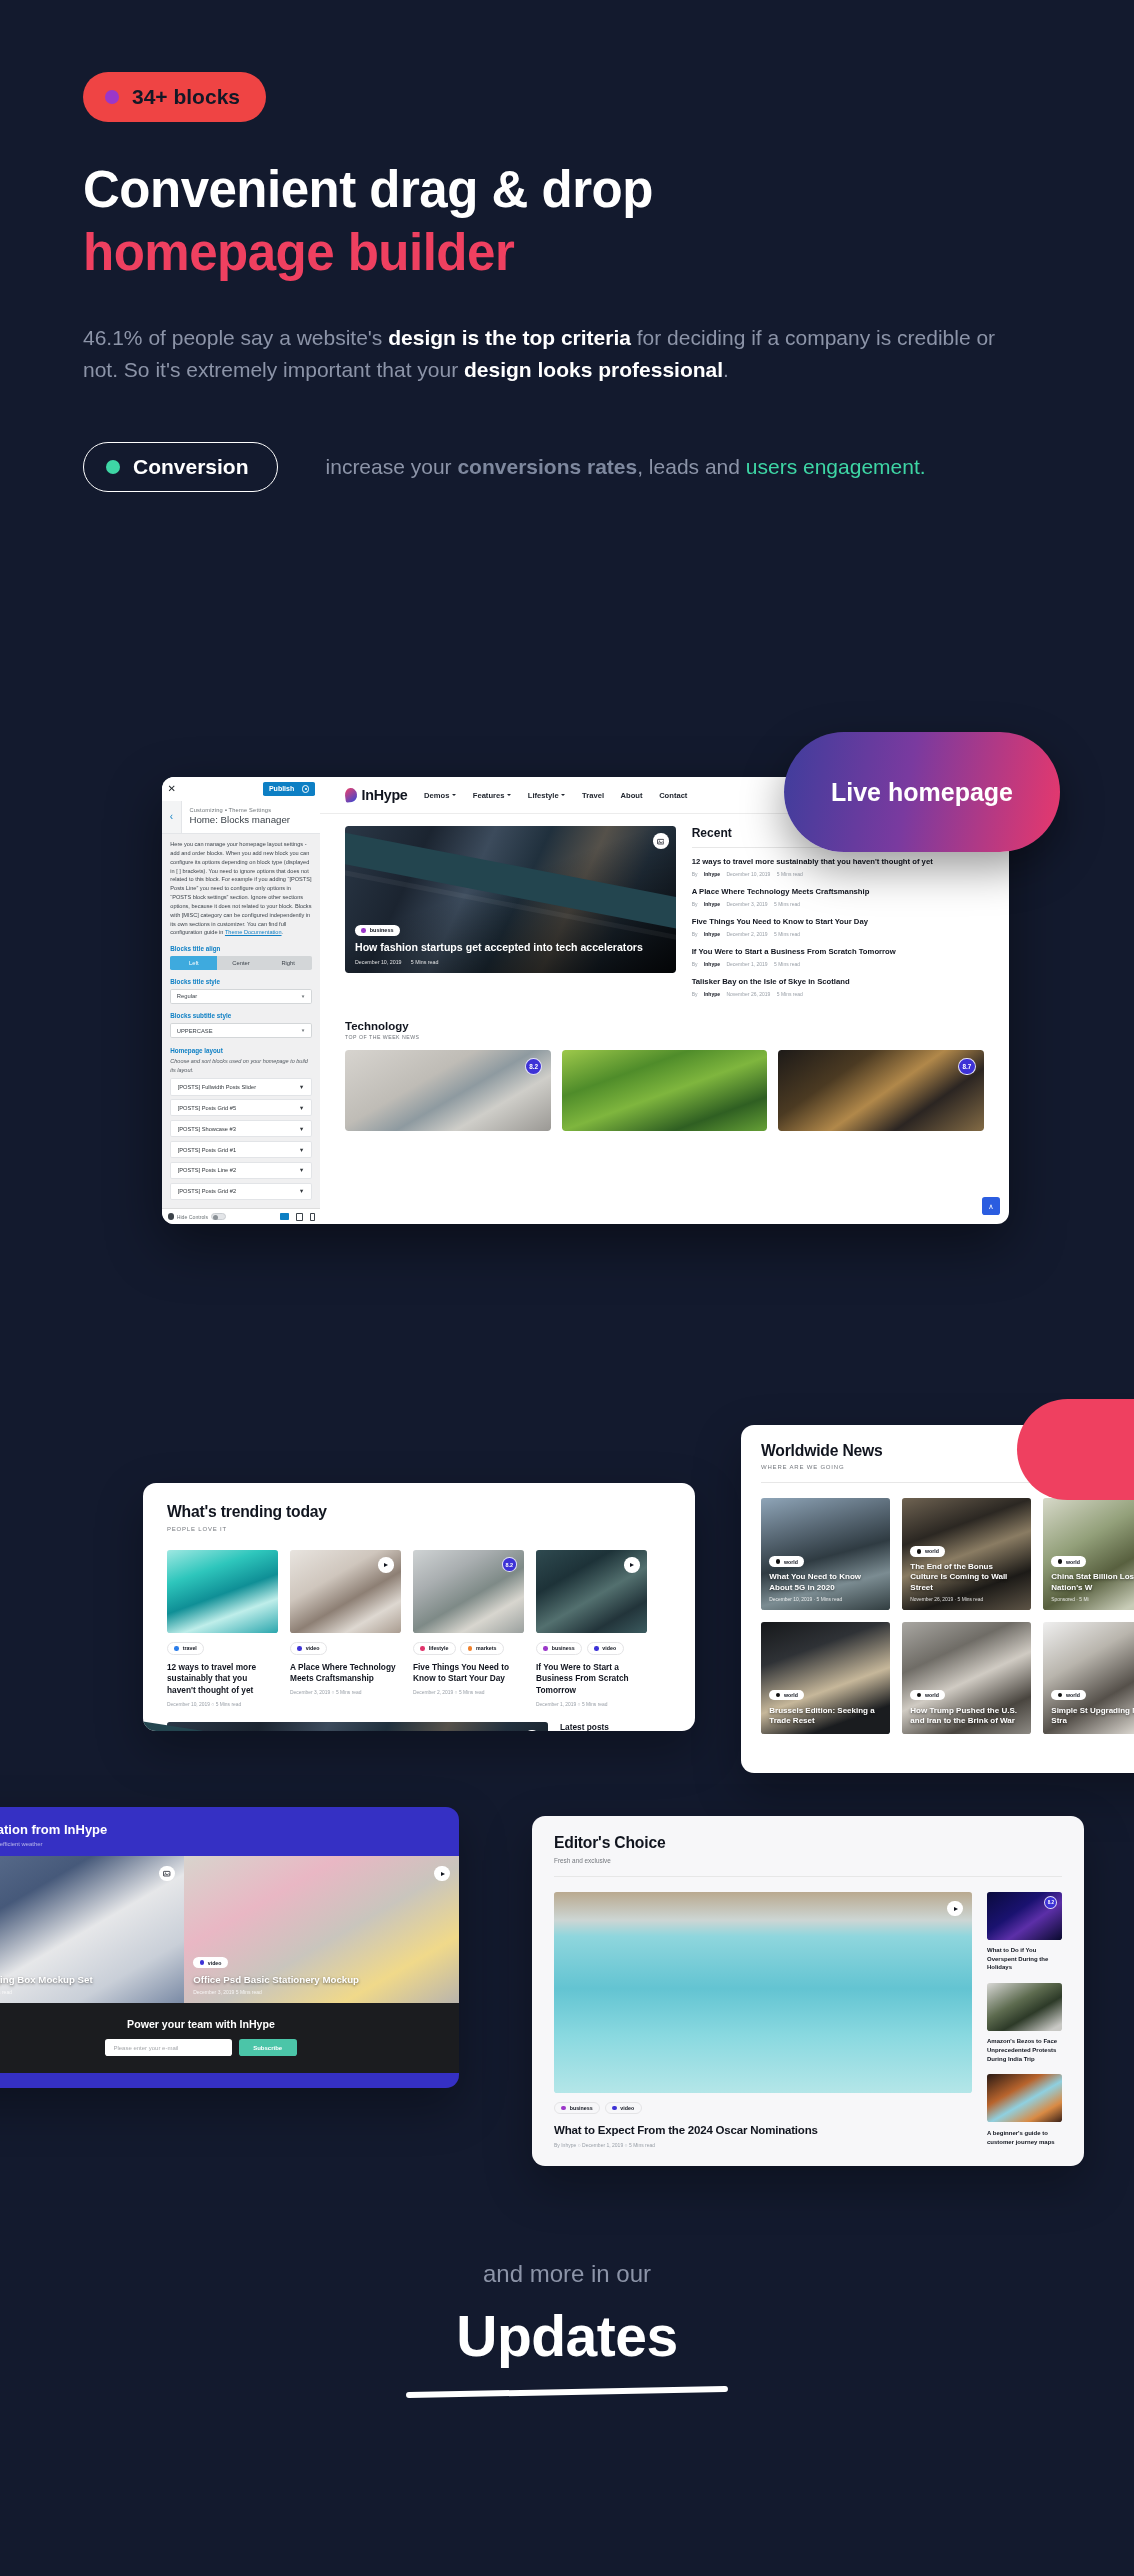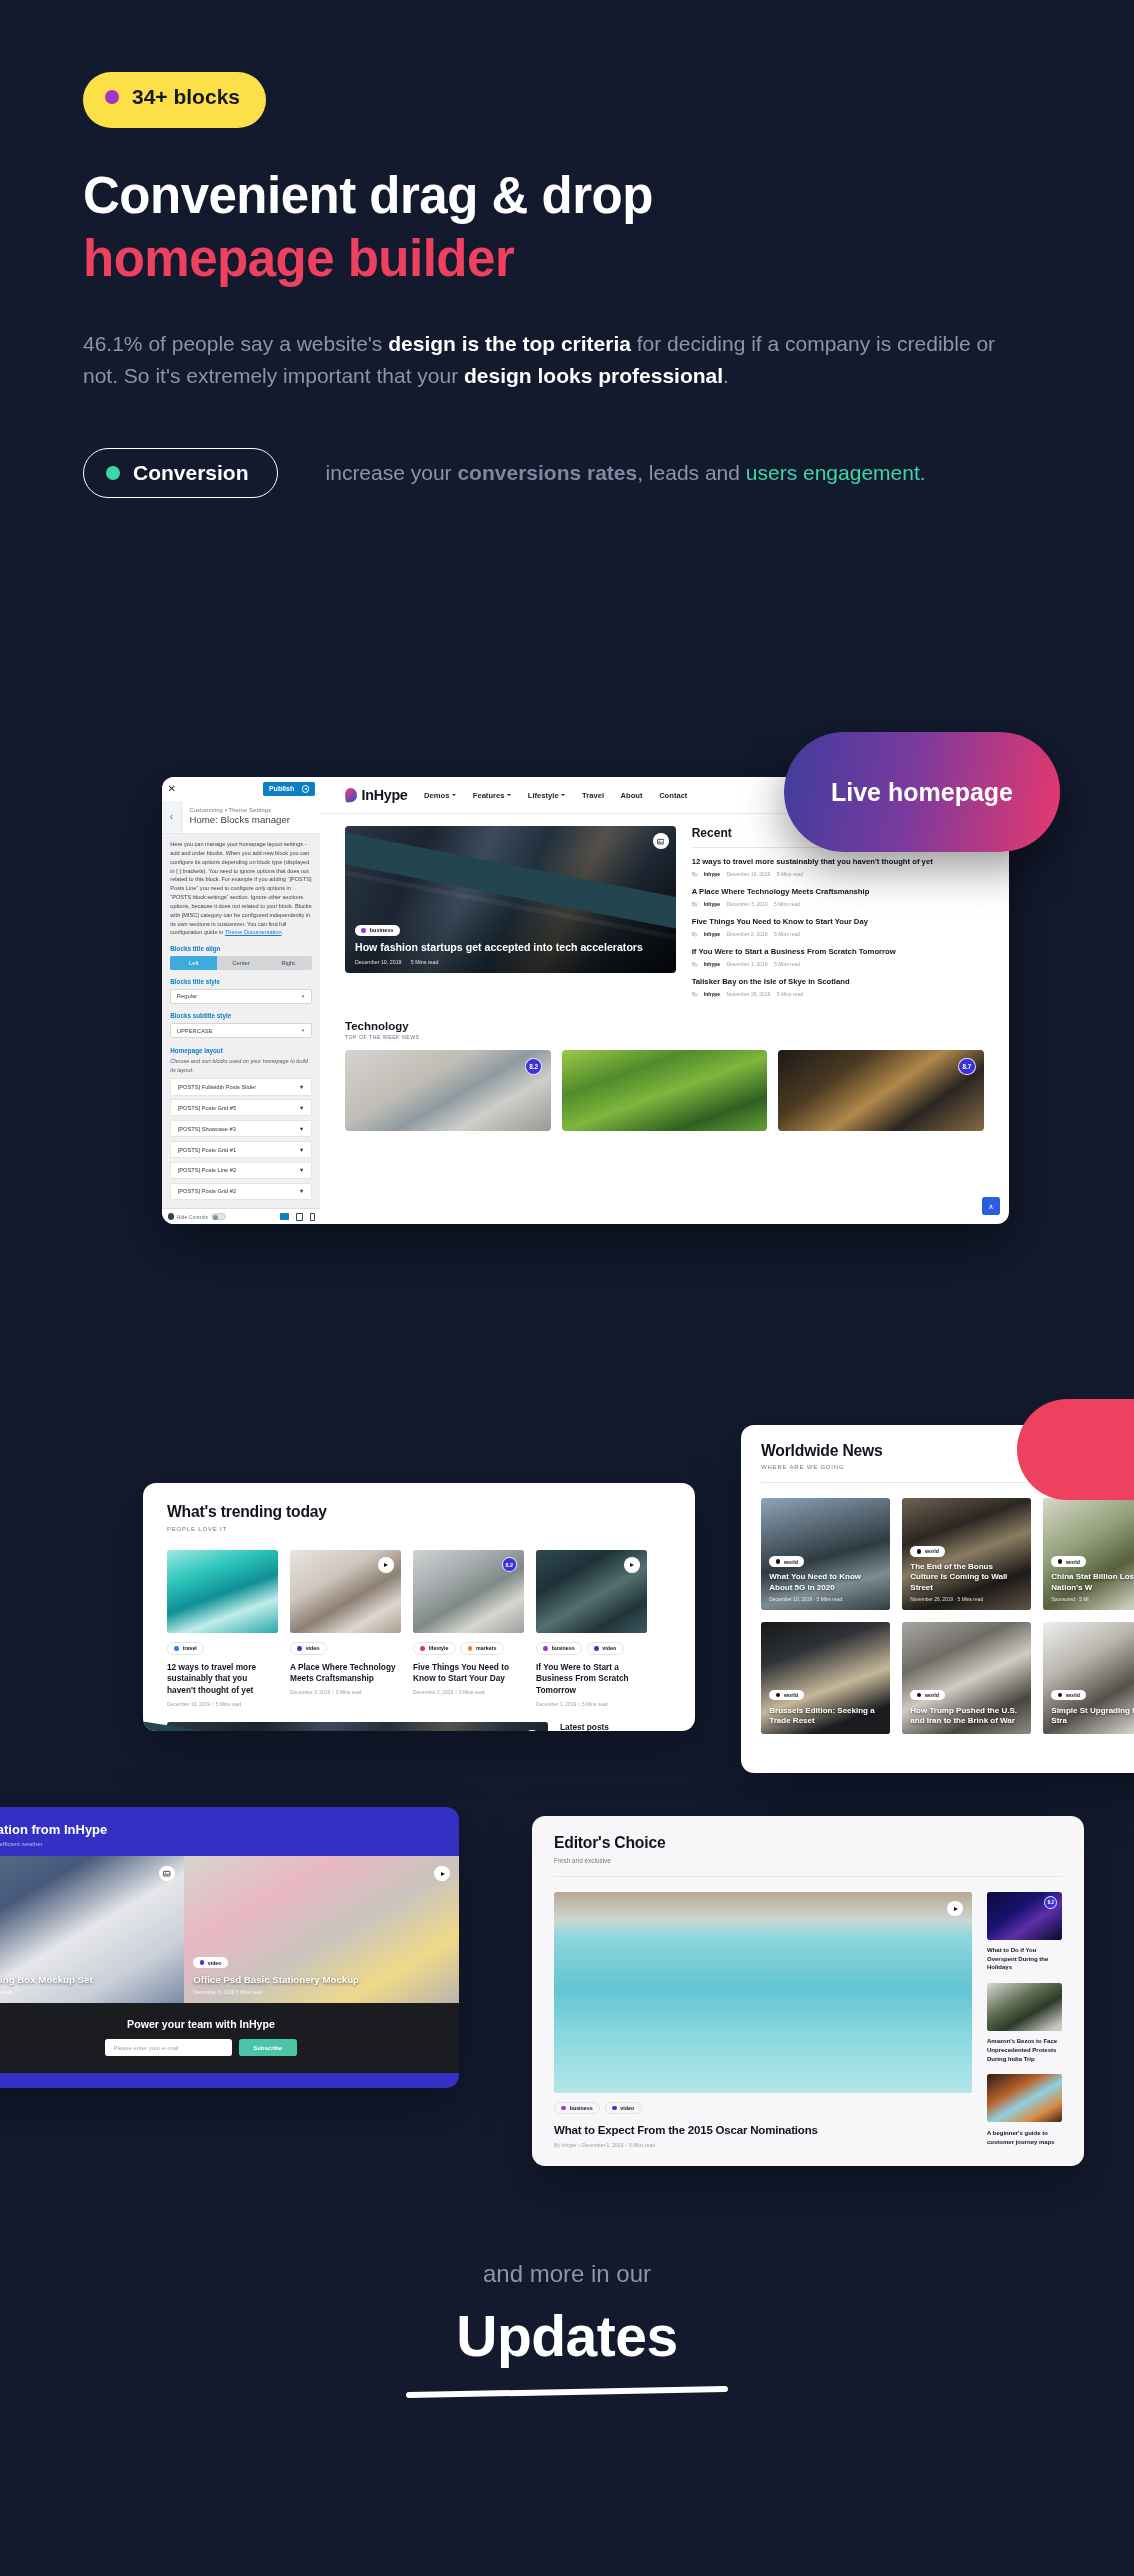--- a/index.html
+++ b/index.html
@@ -7,22 +7,22 @@
   body {
     width: 1134px; height: 2576px;
     font-family: "Liberation Sans", sans-serif;
     color: #fff; overflow: hidden; position: relative;
   }
 
   
   .hero { padding: 72px 0 0 83px; }
   .pill-blocks {
     display: inline-flex; align-items: center; gap: 13px;
-    background: #fde047; color: #121826; border-radius: 37px;
-    padding: 13px 26px 19px 22px; font-size: 21px; font-weight: 700;
+    background: #ef4444; color: #121826; border-radius: 37px;
+    padding: 13px 26px 13px 22px; font-size: 21px; font-weight: 700;
   }
   .dot { width: 14px; height: 14px; border-radius: 50%; display: inline-block; }
   .dot.purple { background: #9b37c9; }
   .dot.green  { background: #3ed6a5; }
 
   h1.hero-title {
     font-size: 51px; font-weight: 700; letter-spacing: -0.5px;
     line-height: 1.12; margin-top: 39px; color: #ffffff;
   }
   h1.hero-title .accent { color: #ef4060; display: block; margin-top: 5.5px; }
@@ -649,21 +649,21 @@
         <div class="pills">
           <span class="pill-s">
               <i class="cat-dot" style="background:#9b37c9"></i>
               <span>business</span>
             </span>
           <span class="pill-s">
               <i class="cat-dot" style="background:#3d32d6"></i>
               <span>video</span>
             </span>
         </div>
-        <div class="ed-title">What to Expect From the 2015 Oscar Nominations</div>
+        <div class="ed-title">What to Expect From the 2024 Oscar Nominations</div>
         <div class="ed-meta">By Inhype  ○  December 1, 2019  ○  5 Mins read</div>
       </div>
       <div class="ed-side">
         <div>
           <div class="ed-s-img es1">
               <span class="score-sm" style="right:4.6px;top:4.6px;width:13px;height:13px;font-size:4.6px">8.2</span>
             </div>
           <div class="ed-s-t">What to Do if You Overspent During the Holidays</div>
         </div>
         <div>

